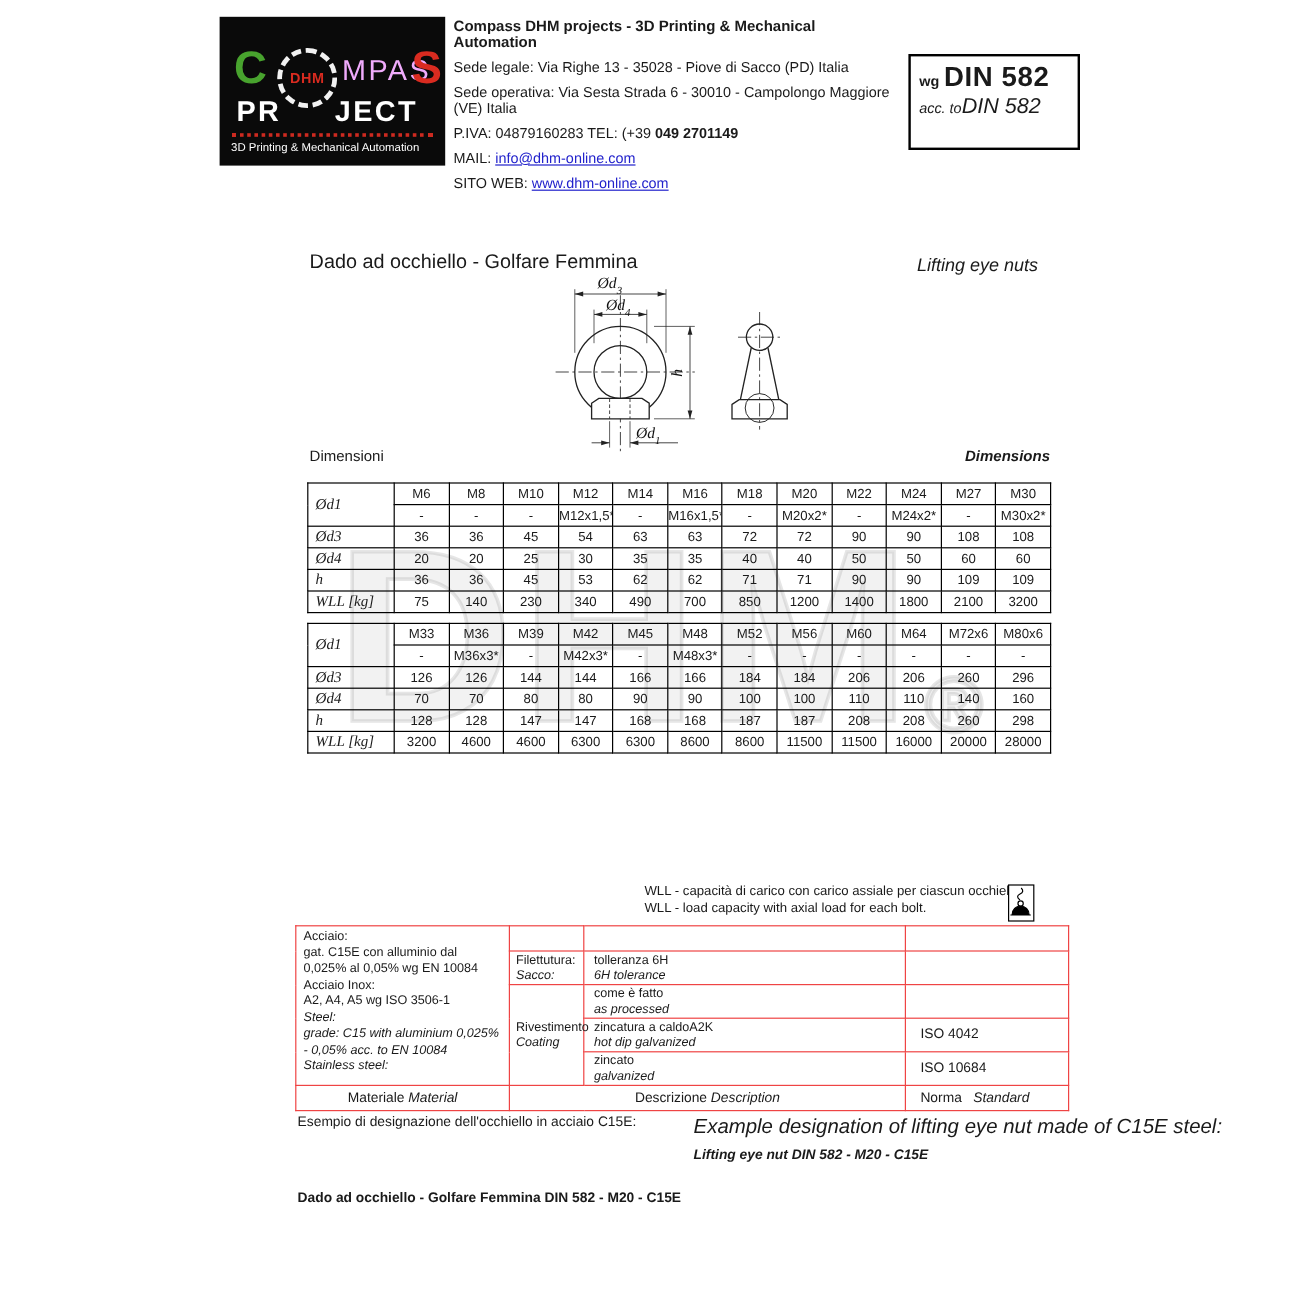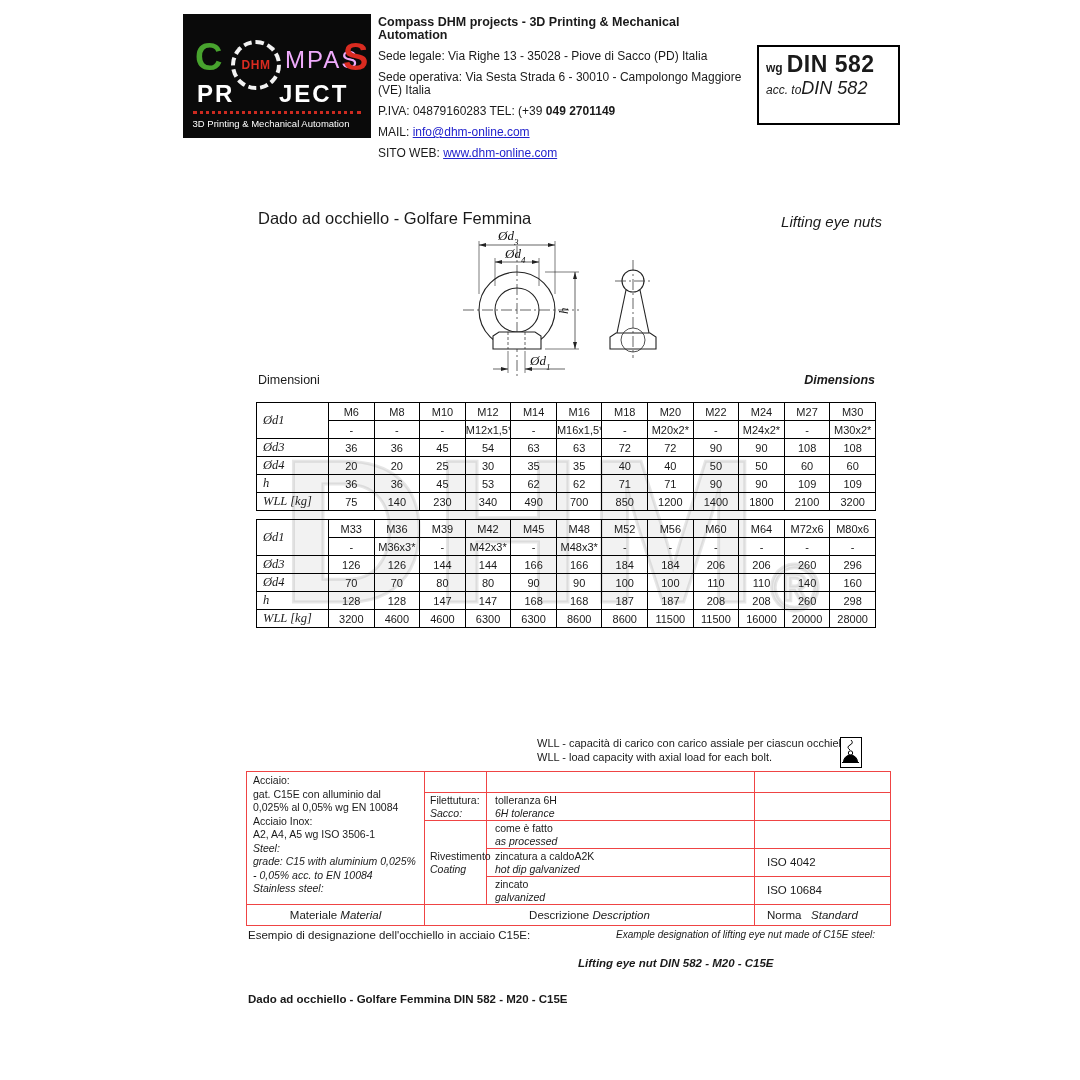--- a/index.html
+++ b/index.html
@@ -27,21 +27,21 @@
   .din-box{left:757px;top:45px;width:143px;height:80px;border:2px solid #000;padding:4px 0 0 7px;box-sizing:border-box;background:#fff;}
   .din-box .r1{display:flex;align-items:baseline;gap:4px;}
   .din-box .wg{font-weight:bold;font-size:12px;}
   .din-box .big{font-weight:bold;font-size:23px;letter-spacing:0.5px;}
   .din-box .r2{display:flex;align-items:baseline;gap:0;margin-top:0px;}
   .din-box .acc{font-style:italic;font-size:12px;}
   .din-box .mid{font-style:italic;font-size:18px;}
 
   
   .title-it{left:258px;top:209px;font-size:16.5px;}
-  .title-en{right:198px;top:213px;font-size:15px;font-style:italic;}
+  .title-en{right:215px;top:213px;font-size:15px;font-style:italic;}
   .dim-it{left:258px;top:373px;font-size:12.5px;}
   .dim-en{right:205px;top:373px;font-size:12.5px;font-weight:bold;font-style:italic;}
 
   
   .drawing{left:455px;top:228px;}
   .drawing svg text{font-family:"Liberation Serif",serif;font-style:italic;font-size:13px;fill:#111;}
   .drawing svg .sub{font-size:9px;}
 
   
   .dimtab{width:619px;border-collapse:collapse;table-layout:fixed;background:transparent;}
@@ -71,21 +71,21 @@
   .spec .it{font-style:italic;}
   .spec td.lblcell{padding-left:5px;}
   .spec td.desccell{padding-left:8px;}
   .spec td.normacell{font-size:11.5px;padding-left:12px;}
   .spec td.footcell{text-align:center;font-size:11.5px;height:21px;}
   .spec td.footnorma{text-align:left;padding-left:12px;font-size:11.5px;}
   .spec .bi{font-weight:normal;font-style:italic;}
 
   
   .ex-it{left:248px;top:929px;font-size:11.5px;}
-  .ex-en{left:578px;top:929px;font-size:10px;font-style:italic;margin-left:38px;}
+  .ex-en{left:578px;top:929px;font-size:17px;font-style:italic;}
   .ds-it{left:248px;top:957px;font-size:11.5px;font-weight:bold;margin-top:36px;}
   .ds-en{left:578px;top:957px;font-size:11.5px;font-weight:bold;font-style:italic;}
 </style>
 </head>
 <body>
 
 <div class="page">
 
   <div class="abs logo">
     <span class="c-letter">C</span>

